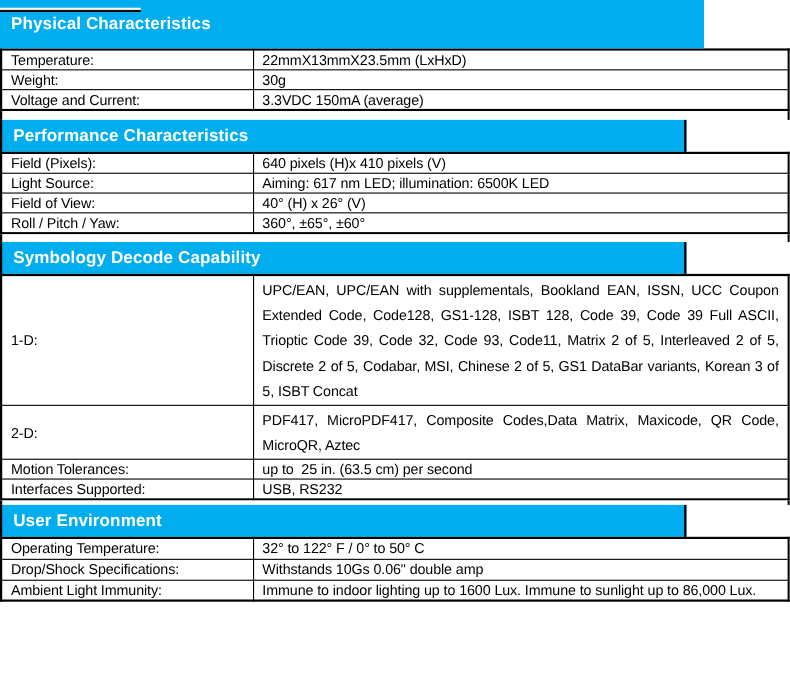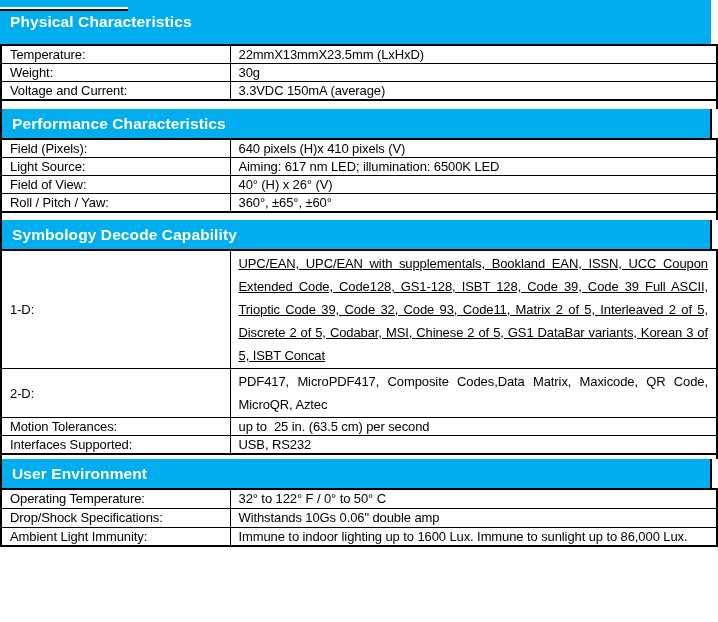--- a/index.html
+++ b/index.html
@@ -11,42 +11,42 @@
   }
   .sheet {
     position:relative;
     width:718px; height:622px;
     overflow:hidden;
     background:#fff;
   }
   
   .topblock {
     position:relative;
-    width:711px; height:44px;
+    width:640px; height:44px;
     background:#00AEEF;
   }
   .topblock .notch {
     position:absolute; top:7px; left:0;
     width:128px; height:4px;
     background:#ffffff;
     border-bottom:2px solid #0b0b0b;
   }
   .topblock .bar-title {
     position:absolute; left:10px; top:13px;
     font-size:15.5px; font-weight:bold; color:#ffffff;
     letter-spacing:0.1px;
   }
   
   .gap {
     background:#fff;
     border-left:2px solid #000; border-right:2px solid #000;
   }
   .g8 { height:8px; } .g7 { height:7px; } .g4 { height:4px; }
   .bar {
-    height:29px; width:712px;
+    height:29px; width:624px;
     background:#00AEEF;
     border-left:2px solid #000; border-right:2px solid #000;
     display:flex; align-items:center;
     padding-left:10px;
     color:#fff; font-size:15.5px; font-weight:bold;
     letter-spacing:0.1px;
   }
   table.spec {
     width:718px;
     border-collapse:collapse;
@@ -65,21 +65,21 @@
   }
   table.t4 td { height:19px; }
   td.multi {
     text-align:justify;
     line-height:23px;
     font-size:12.6px;
     letter-spacing:-0.2px;
     padding:0 8px;
     vertical-align:top;
   }
-  td.h4 { height:92px;text-decoration:underline; }
+  td.h4 { height:92px; }
   td.h2 { height:46px; }
   td.nowrap {
     white-space:nowrap;
     font-size:12.4px;
     letter-spacing:-0.2px;
   }
 </style>
 </head>
 <body>
 

